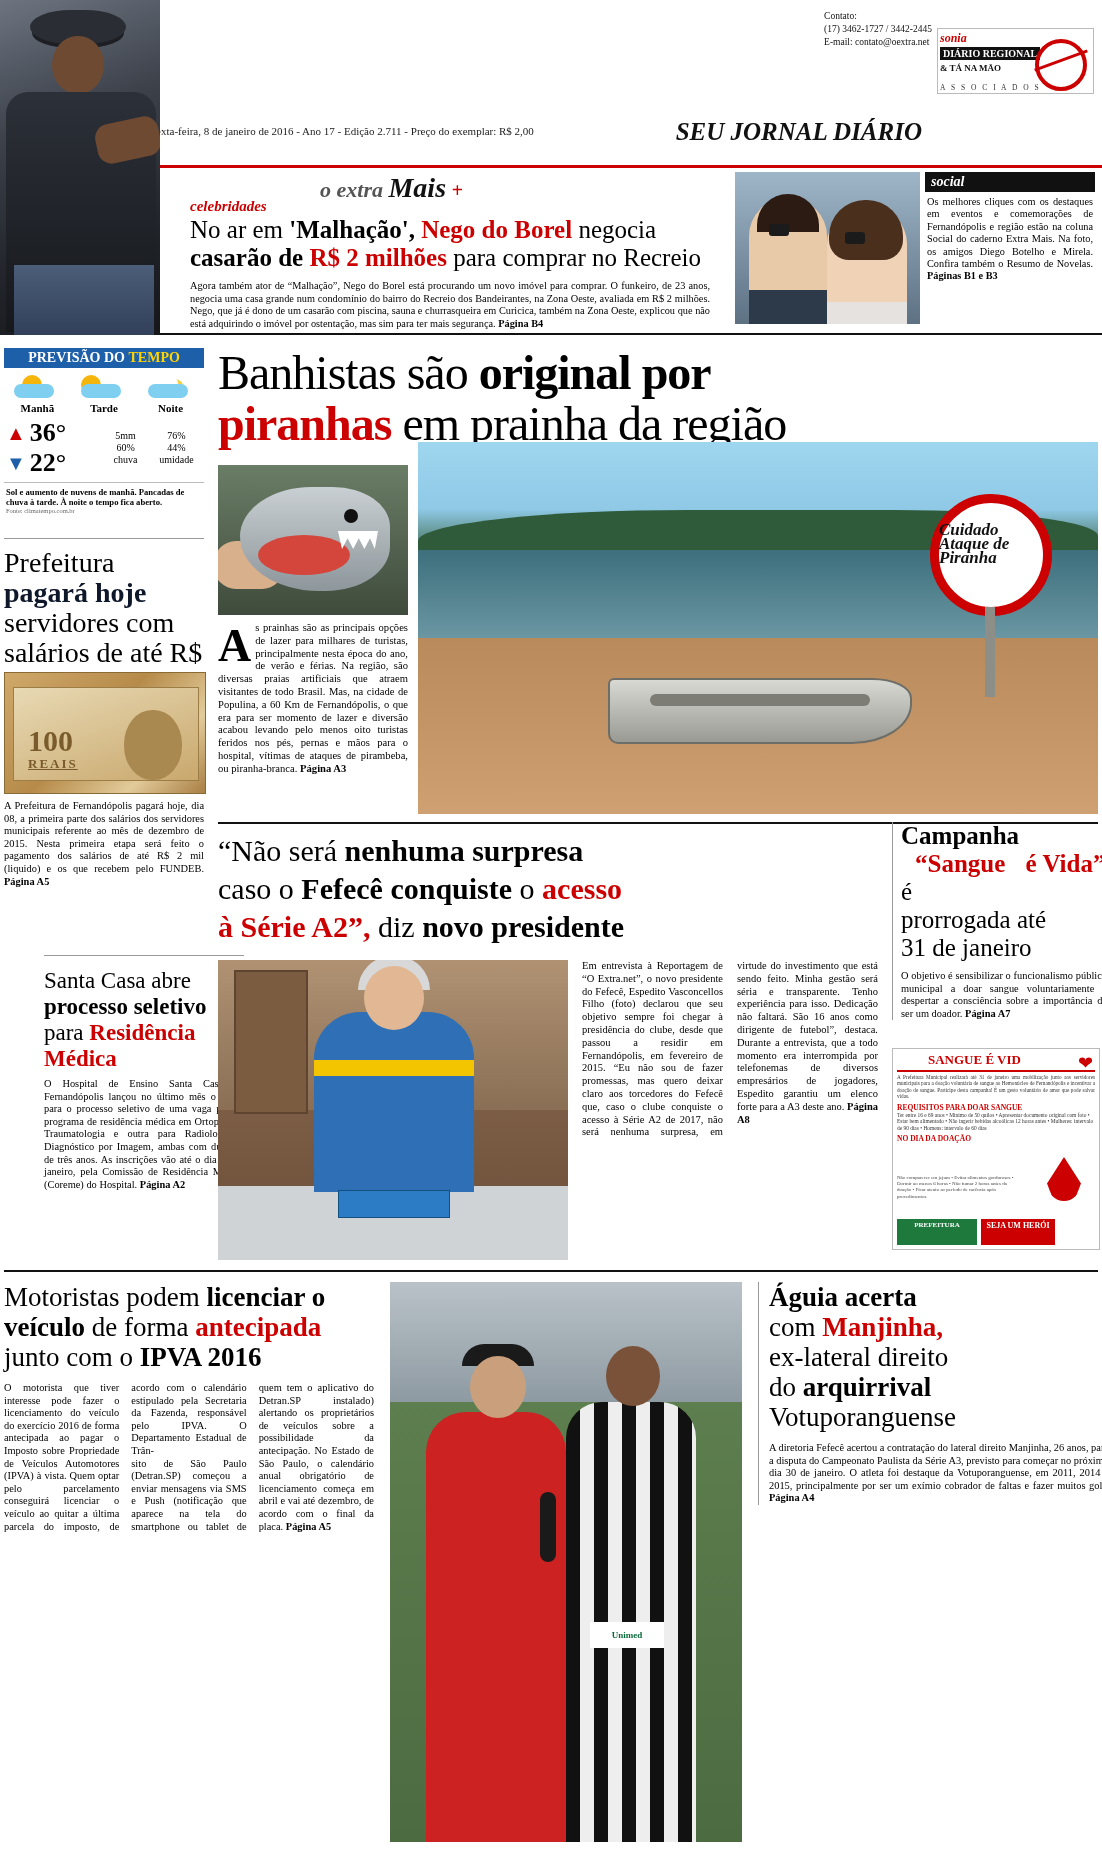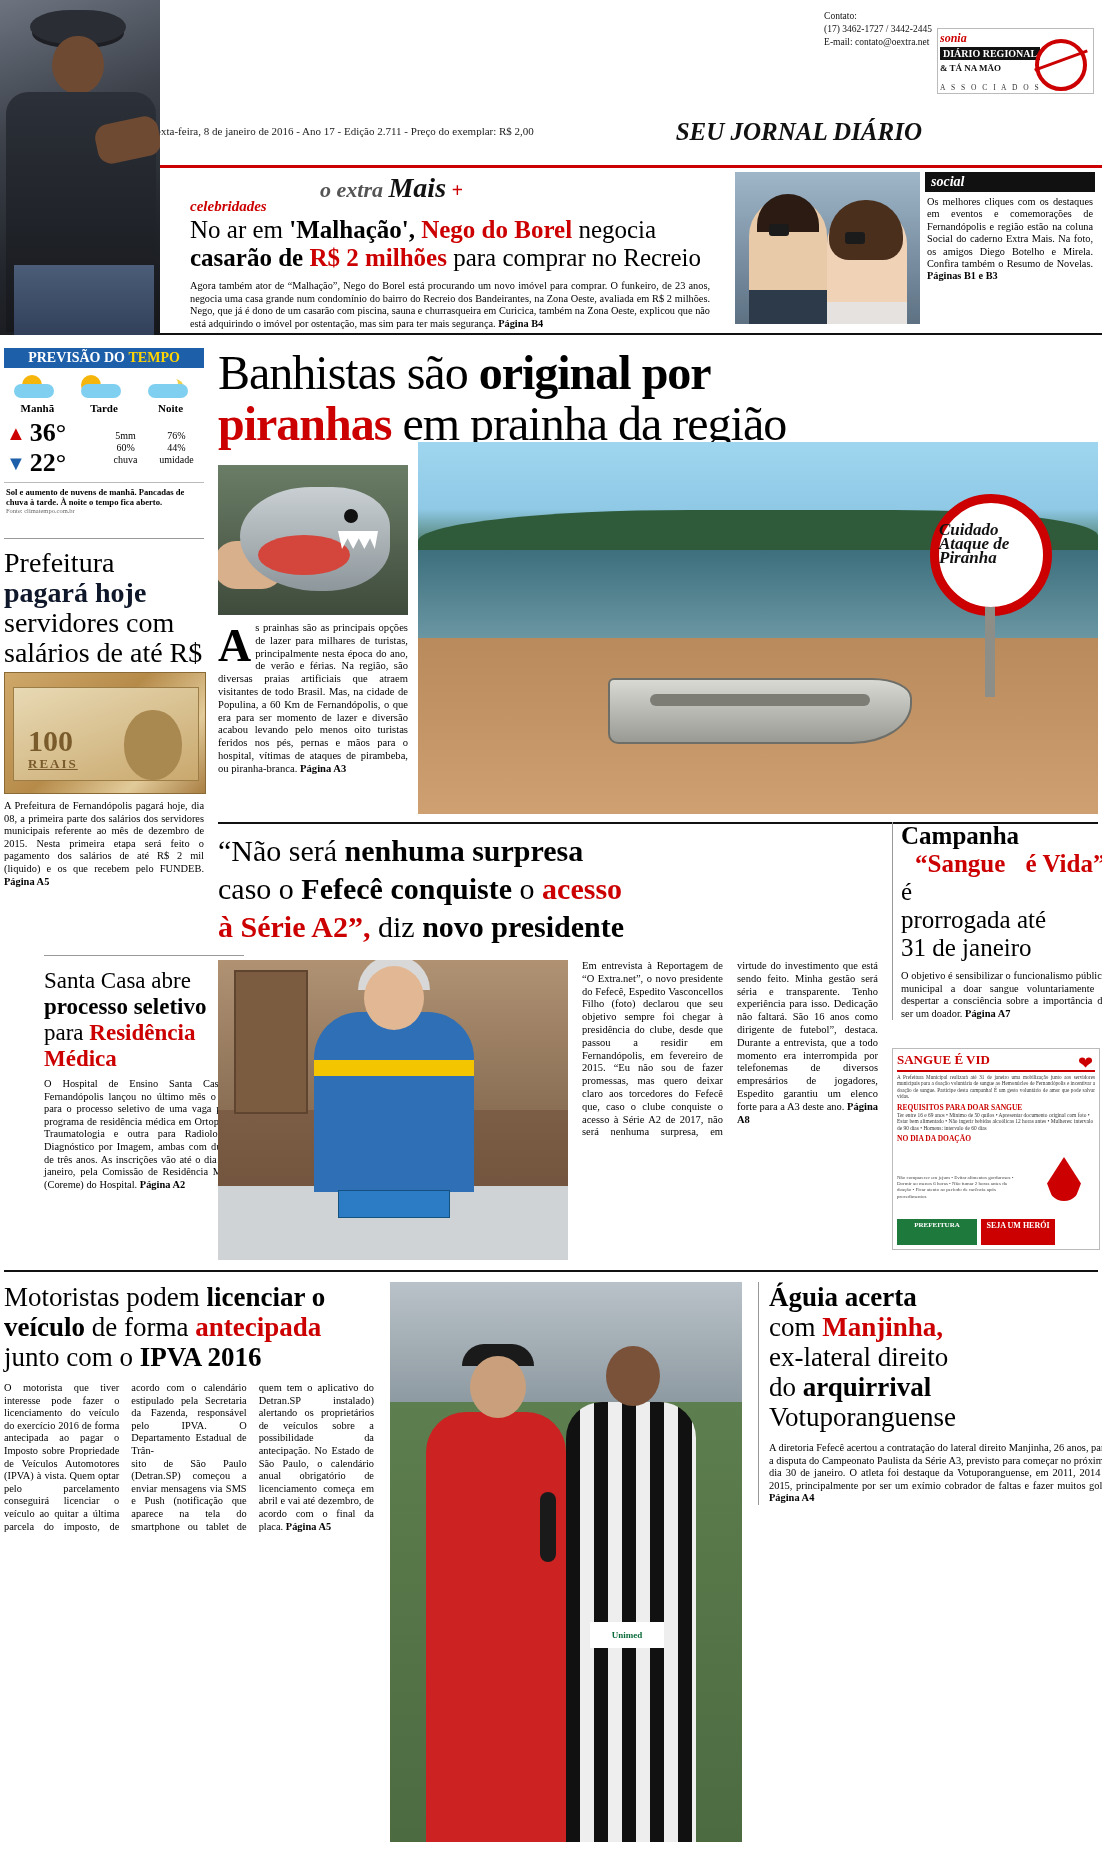--- a/index.html
+++ b/index.html
@@ -141,21 +141,21 @@
   .ffc-body b{font-weight:bold;}
 
   
   .rightcol{position:absolute;left:892px;top:822px;width:206px;border-left:1px solid #999;padding-left:8px;}
   .rightcol h2{margin:0;font-size:25px;line-height:28px;font-weight:normal;}
   .rightcol h2 b{font-weight:bold;}
   .rightcol h2 .red{color:#c00;font-weight:bold;margin-left:14px;}
   .rightcol p{font-size:10.4px;line-height:12.6px;text-align:justify;margin:8px 0 0 0;}
   .rightcol p b{font-weight:bold;}
   .bloodbox{position:absolute;left:892px;top:1048px;width:206px;height:200px;border:1px solid #bbb;background:#fff;overflow:hidden;}
-  .bb-title{font-size:13px;font-weight:bold;color:#c00;padding:3px 4px 0 4px;}
+  .bb-title{font-size:13px;font-weight:bold;color:#c00;padding:3px 4px 0 4px;margin-left:31px;}
   .bb-heart{position:absolute;right:6px;top:3px;color:#c00;font-size:18px;}
   .bb-rule{height:2px;background:#c00;margin:2px 4px;}
   .bb-txt{font-size:5.2px;line-height:6.4px;padding:0 4px;text-align:justify;color:#333;}
   .bb-sub{font-size:7.5px;font-weight:bold;color:#c00;padding:3px 4px 0 4px;}
   .bb-list{font-size:5.4px;line-height:6.6px;padding:0 4px;color:#333;}
   .bb-col{position:absolute;left:4px;top:126px;width:118px;font-size:5px;line-height:6.2px;color:#444;}
   .bb-drop{position:absolute;right:18px;top:108px;width:34px;height:44px;background:#c00;border-radius:50% 50% 50% 50%/60% 60% 40% 40%;clip-path:polygon(50% 0,100% 60%,80% 100%,20% 100%,0 60%);}
   .bb-foot{position:absolute;left:4px;bottom:4px;display:flex;gap:4px;align-items:flex-end;}
   .bb-pref{width:80px;height:26px;background:#1d7a3c;color:#fff;font-size:7px;font-weight:bold;text-align:center;line-height:13px;}
   .bb-hero{width:74px;height:26px;background:#c00;color:#fff;font-size:8px;font-weight:bold;text-align:center;line-height:13px;}

